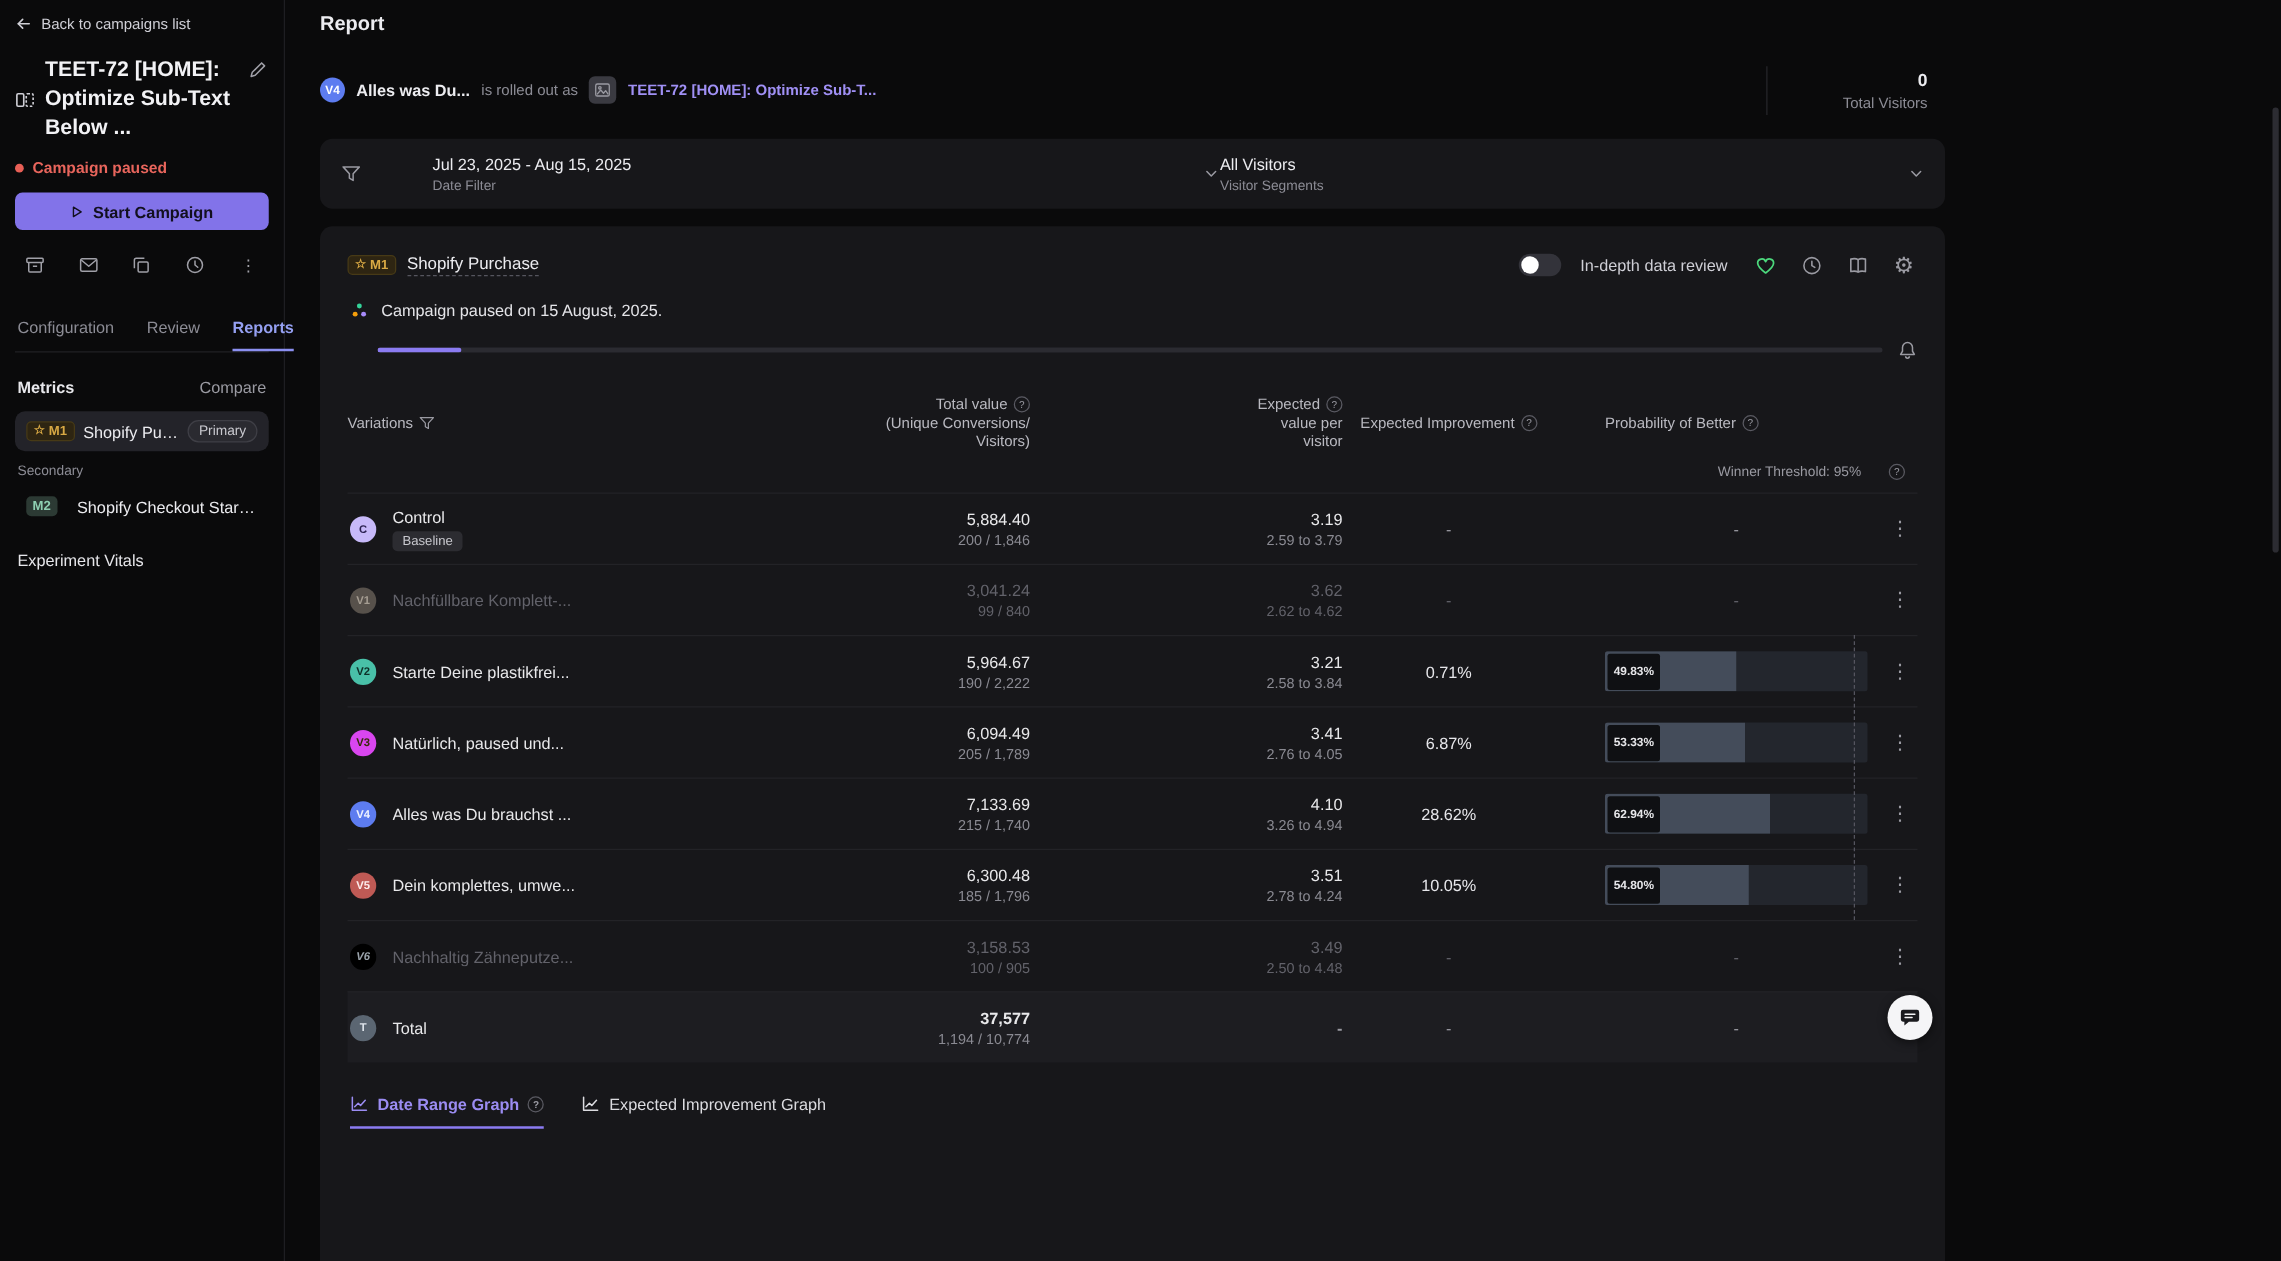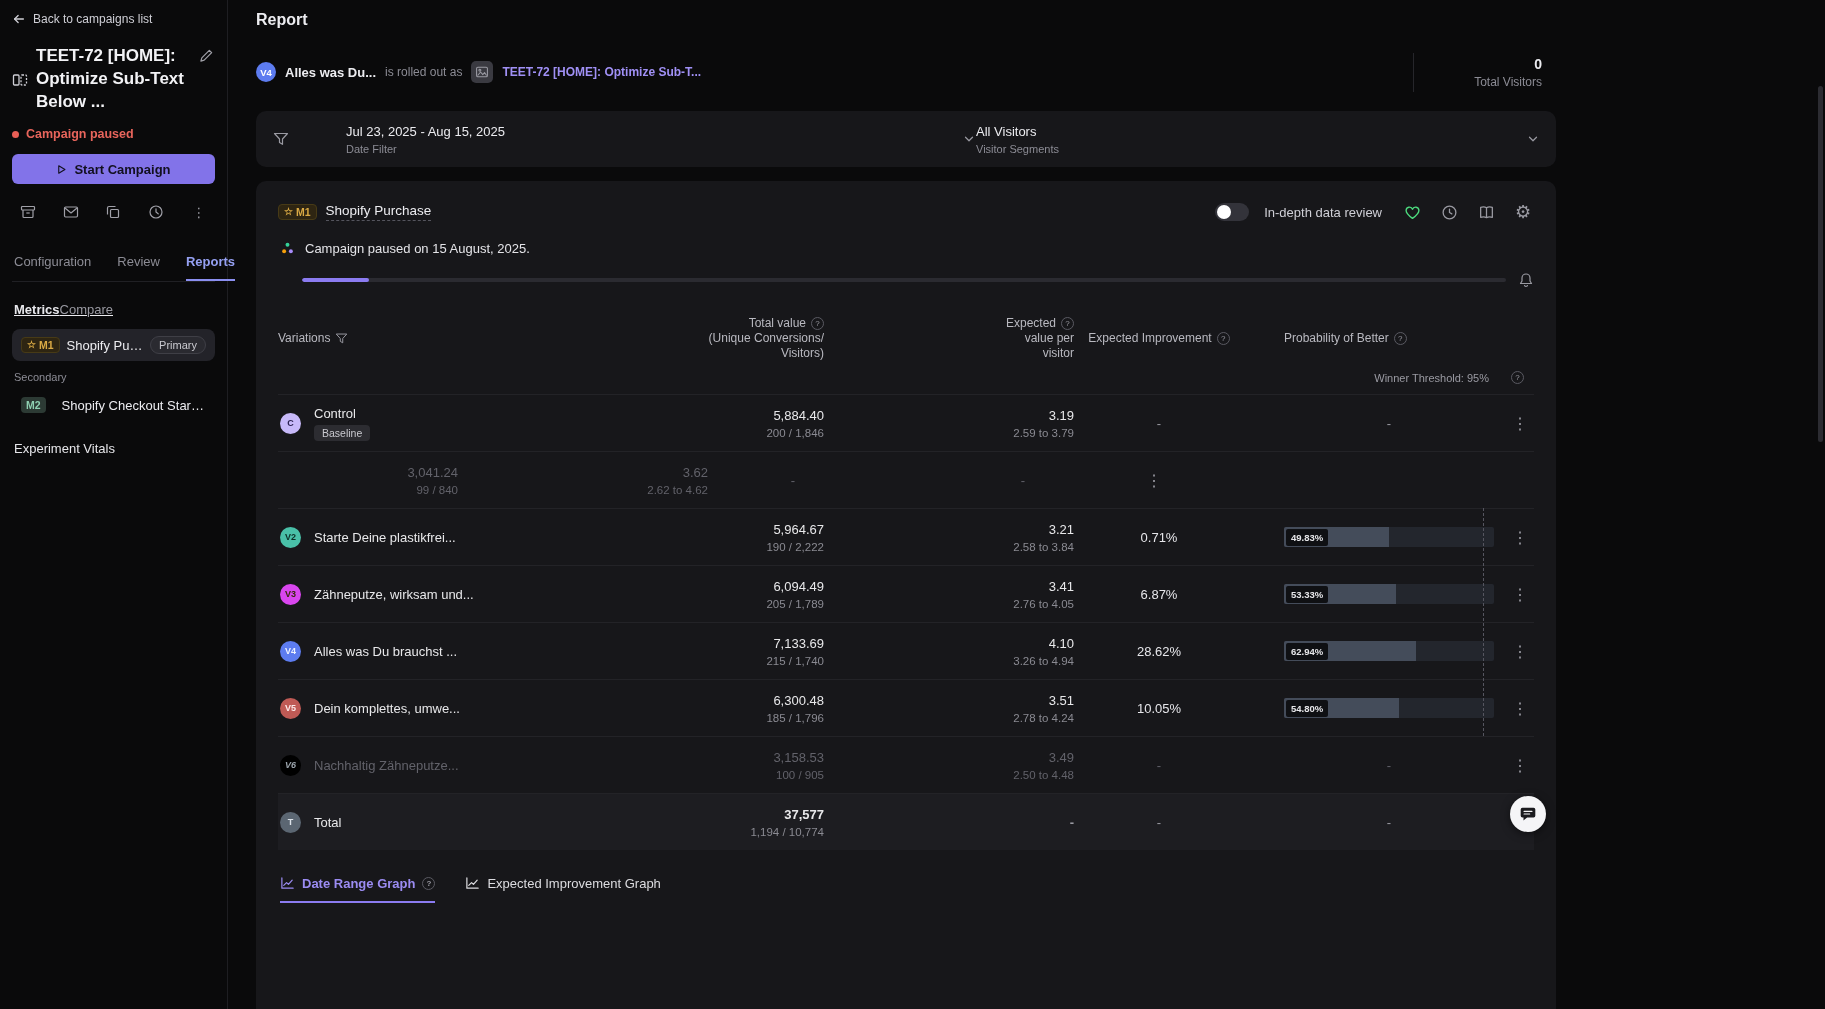--- a/index.html
+++ b/index.html
@@ -28,21 +28,21 @@
     margin-top:13px; width:100%; height:30px; border:none; border-radius:6px;
     background:#8273e9; color:#12101f; font-weight:700; font-size:13px;
     display:flex; align-items:center; justify-content:center; gap:7px; cursor:pointer;
     font-family:"Liberation Sans", sans-serif;
   }
   .action-row { display:flex; gap:10px; margin-top:14px; }
   .act-btn { width:34px; height:28px; display:flex; align-items:center; justify-content:center; border-radius:6px; cursor:pointer; color:#a0a0a8; }
   .side-tabs { display:flex; gap:26px; margin-top:22px; border-bottom:1px solid #202024; padding:0 2px; }
   .side-tab { font-size:13px; color:#8c8c95; padding:6px 0 10px 0; cursor:pointer; border-bottom:2px solid transparent; }
   .side-tab.active { color:#95a0f2; border-bottom-color:#8b8ff0; font-weight:600; }
-  .metrics-row { display:flex; justify-content:flex-start; align-items:center; margin-top:20px; padding:0 2px;text-decoration:underline; }
+  .metrics-row { display:flex; justify-content:space-between; align-items:center; margin-top:20px; padding:0 2px; }
   .metrics-h { font-size:13px; font-weight:700; color:#e8e8ec; }
   .compare { font-size:13px; color:#9a9aa2; cursor:pointer; }
   .metric-primary {
     margin-top:12px; background:#232329; border-radius:8px; padding:7px 9px;
     display:flex; align-items:center; gap:7px; cursor:pointer;
   }
   .m1-badge {
     display:inline-flex; align-items:center; gap:3px; background:#2e2512; color:#d9a944;
     border:1px solid #473a16; border-radius:4px; padding:1px 5px; font-size:10.5px; font-weight:700;
   }
@@ -122,21 +122,21 @@
   .c-var.body { display:flex; align-items:center; gap:13px; padding-left:2px; }
   .vbadge { width:21px; height:21px; min-width:21px; border-radius:50%; font-size:9px; font-weight:700; display:inline-flex; align-items:center; justify-content:center; }
   .vname { font-size:13px; color:#e8e8ea; white-space:nowrap; overflow:hidden; text-overflow:ellipsis; }
   .vstack { display:flex; flex-direction:column; gap:4px; min-width:0; }
   .baseline-pill { align-self:flex-start; background:#2c2c31; color:#c9c9cf; font-size:10.5px; border-radius:4px; padding:2px 8px; }
   .val-main { font-size:13px; color:#e8e8ea; }
   .val-sub { font-size:11.5px; color:#8a8a92; margin-top:4px; }
   .imp-val { font-size:13px; color:#e6e6ea; }
   .dash { color:#9a9aa2; display:block; width:210px; text-align:center; }
   .imp-dash { color:#9a9aa2; }
-  .pbar { position:relative; width:210px; height:20px; background:#23262d; border-radius:2px; overflow:hidden; }
+  .pbar { position:relative; width:210px; height:32px; background:#23262d; border-radius:2px; overflow:hidden; }
   .pbar-fill { position:absolute; left:0; top:0; bottom:0; width:0; background:#444c5a; }
   .pbar-label { position:absolute; left:2px; top:1.5px; bottom:1.5px; background:#0f1013; color:#e7e7ea; font-size:9.5px; font-weight:700; display:flex; align-items:center; padding:0 5px; border-radius:2px; z-index:1; }
   .kebab { color:#9a9aa2; font-size:16px; cursor:pointer; padding:0 6px; }
   .trow.dim .vname, .trow.dim .val-main, .trow.dim .val-sub, .trow.dim .imp-dash, .trow.dim .dash { color:#62626a; }
   .trow.total .val-main { font-weight:700; }
 
   
   .graph-tabs { display:flex; gap:30px; margin-top:26px; padding-left:2px; }
   .gtab { display:flex; align-items:center; gap:7px; font-size:13px; color:#dcdce0; padding-bottom:10px; cursor:pointer; border-bottom:2px solid transparent; }
   .gtab.active { color:#9b8cf2; border-bottom-color:#8b7bf1; font-weight:600; }
@@ -425,20 +425,24 @@
             <div class="c-imp"><span class="imp-dash">-</span></div>
             <div class="c-prob">
                 <span class="dash">-</span>
               </div>
             <div class="c-menu">
                 <span class="kebab">⋮</span>
               </div>
           </div>
 
           <div class="trow dim">
+            <div class="c-var body">
+              <span class="vbadge" style="background: rgb(87, 81, 75); color: rgb(165, 157, 146);">V1</span>
+              <span class="vname">Nachfüllbare Komplett-...</span>
+            </div>
             <div class="c-total">
                 <div class="val-main">3,041.24</div>
                 <div class="val-sub">99 / 840</div>
               </div>
             <div class="c-exp">
                 <div class="val-main">3.62</div>
                 <div class="val-sub">2.62 to 4.62</div>
               </div>
             <div class="c-imp"><span class="imp-dash">-</span></div>
             <div class="c-prob">
@@ -470,21 +474,21 @@
               </div>
             </div>
             <div class="c-menu">
                 <span class="kebab">⋮</span>
               </div>
           </div>
 
           <div class="trow">
             <div class="c-var body">
               <span class="vbadge" style="background: #d946ef; color: rgb(56, 41, 10);">V3</span>
-              <span class="vname">Zähneputze, wirksam und...</span>
+              <span class="vname">Natürlich, paused und...</span>
             </div>
             <div class="c-total">
                 <div class="val-main">6,094.49</div>
                 <div class="val-sub">205 / 1,789</div>
               </div>
             <div class="c-exp">
                 <div class="val-main">3.41</div>
                 <div class="val-sub">2.76 to 4.05</div>
               </div>
             <div class="c-imp"><span class="imp-val">6.87%</span></div>

